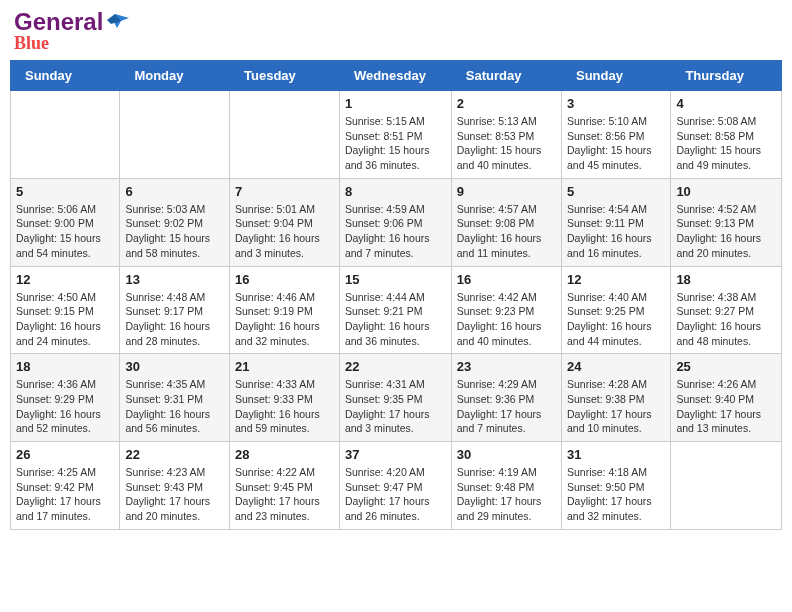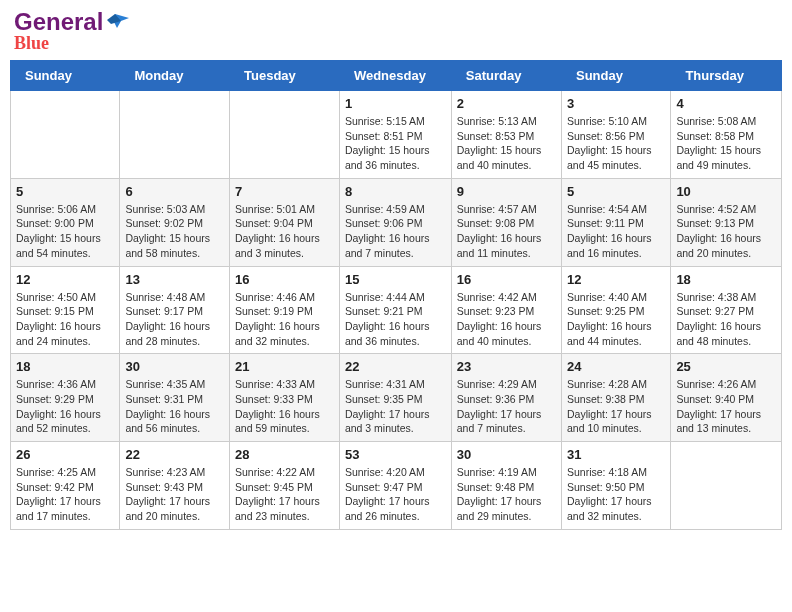--- a/index.html
+++ b/index.html
@@ -233,21 +233,21 @@
         </td>
         <td>
           <div class="day-number">22</div>
           <div class="day-info">Sunrise: 4:23 AM<br>Sunset: 9:43 PM<br>Daylight: 17 hours and 20 minutes.</div>
         </td>
         <td>
           <div class="day-number">28</div>
           <div class="day-info">Sunrise: 4:22 AM<br>Sunset: 9:45 PM<br>Daylight: 17 hours and 23 minutes.</div>
         </td>
         <td>
-          <div class="day-number">53</div>
+          <div class="day-number">37</div>
           <div class="day-info">Sunrise: 4:20 AM<br>Sunset: 9:47 PM<br>Daylight: 17 hours and 26 minutes.</div>
         </td>
         <td>
           <div class="day-number">30</div>
           <div class="day-info">Sunrise: 4:19 AM<br>Sunset: 9:48 PM<br>Daylight: 17 hours and 29 minutes.</div>
         </td>
         <td>
           <div class="day-number">31</div>
           <div class="day-info">Sunrise: 4:18 AM<br>Sunset: 9:50 PM<br>Daylight: 17 hours and 32 minutes.</div>
         </td>

